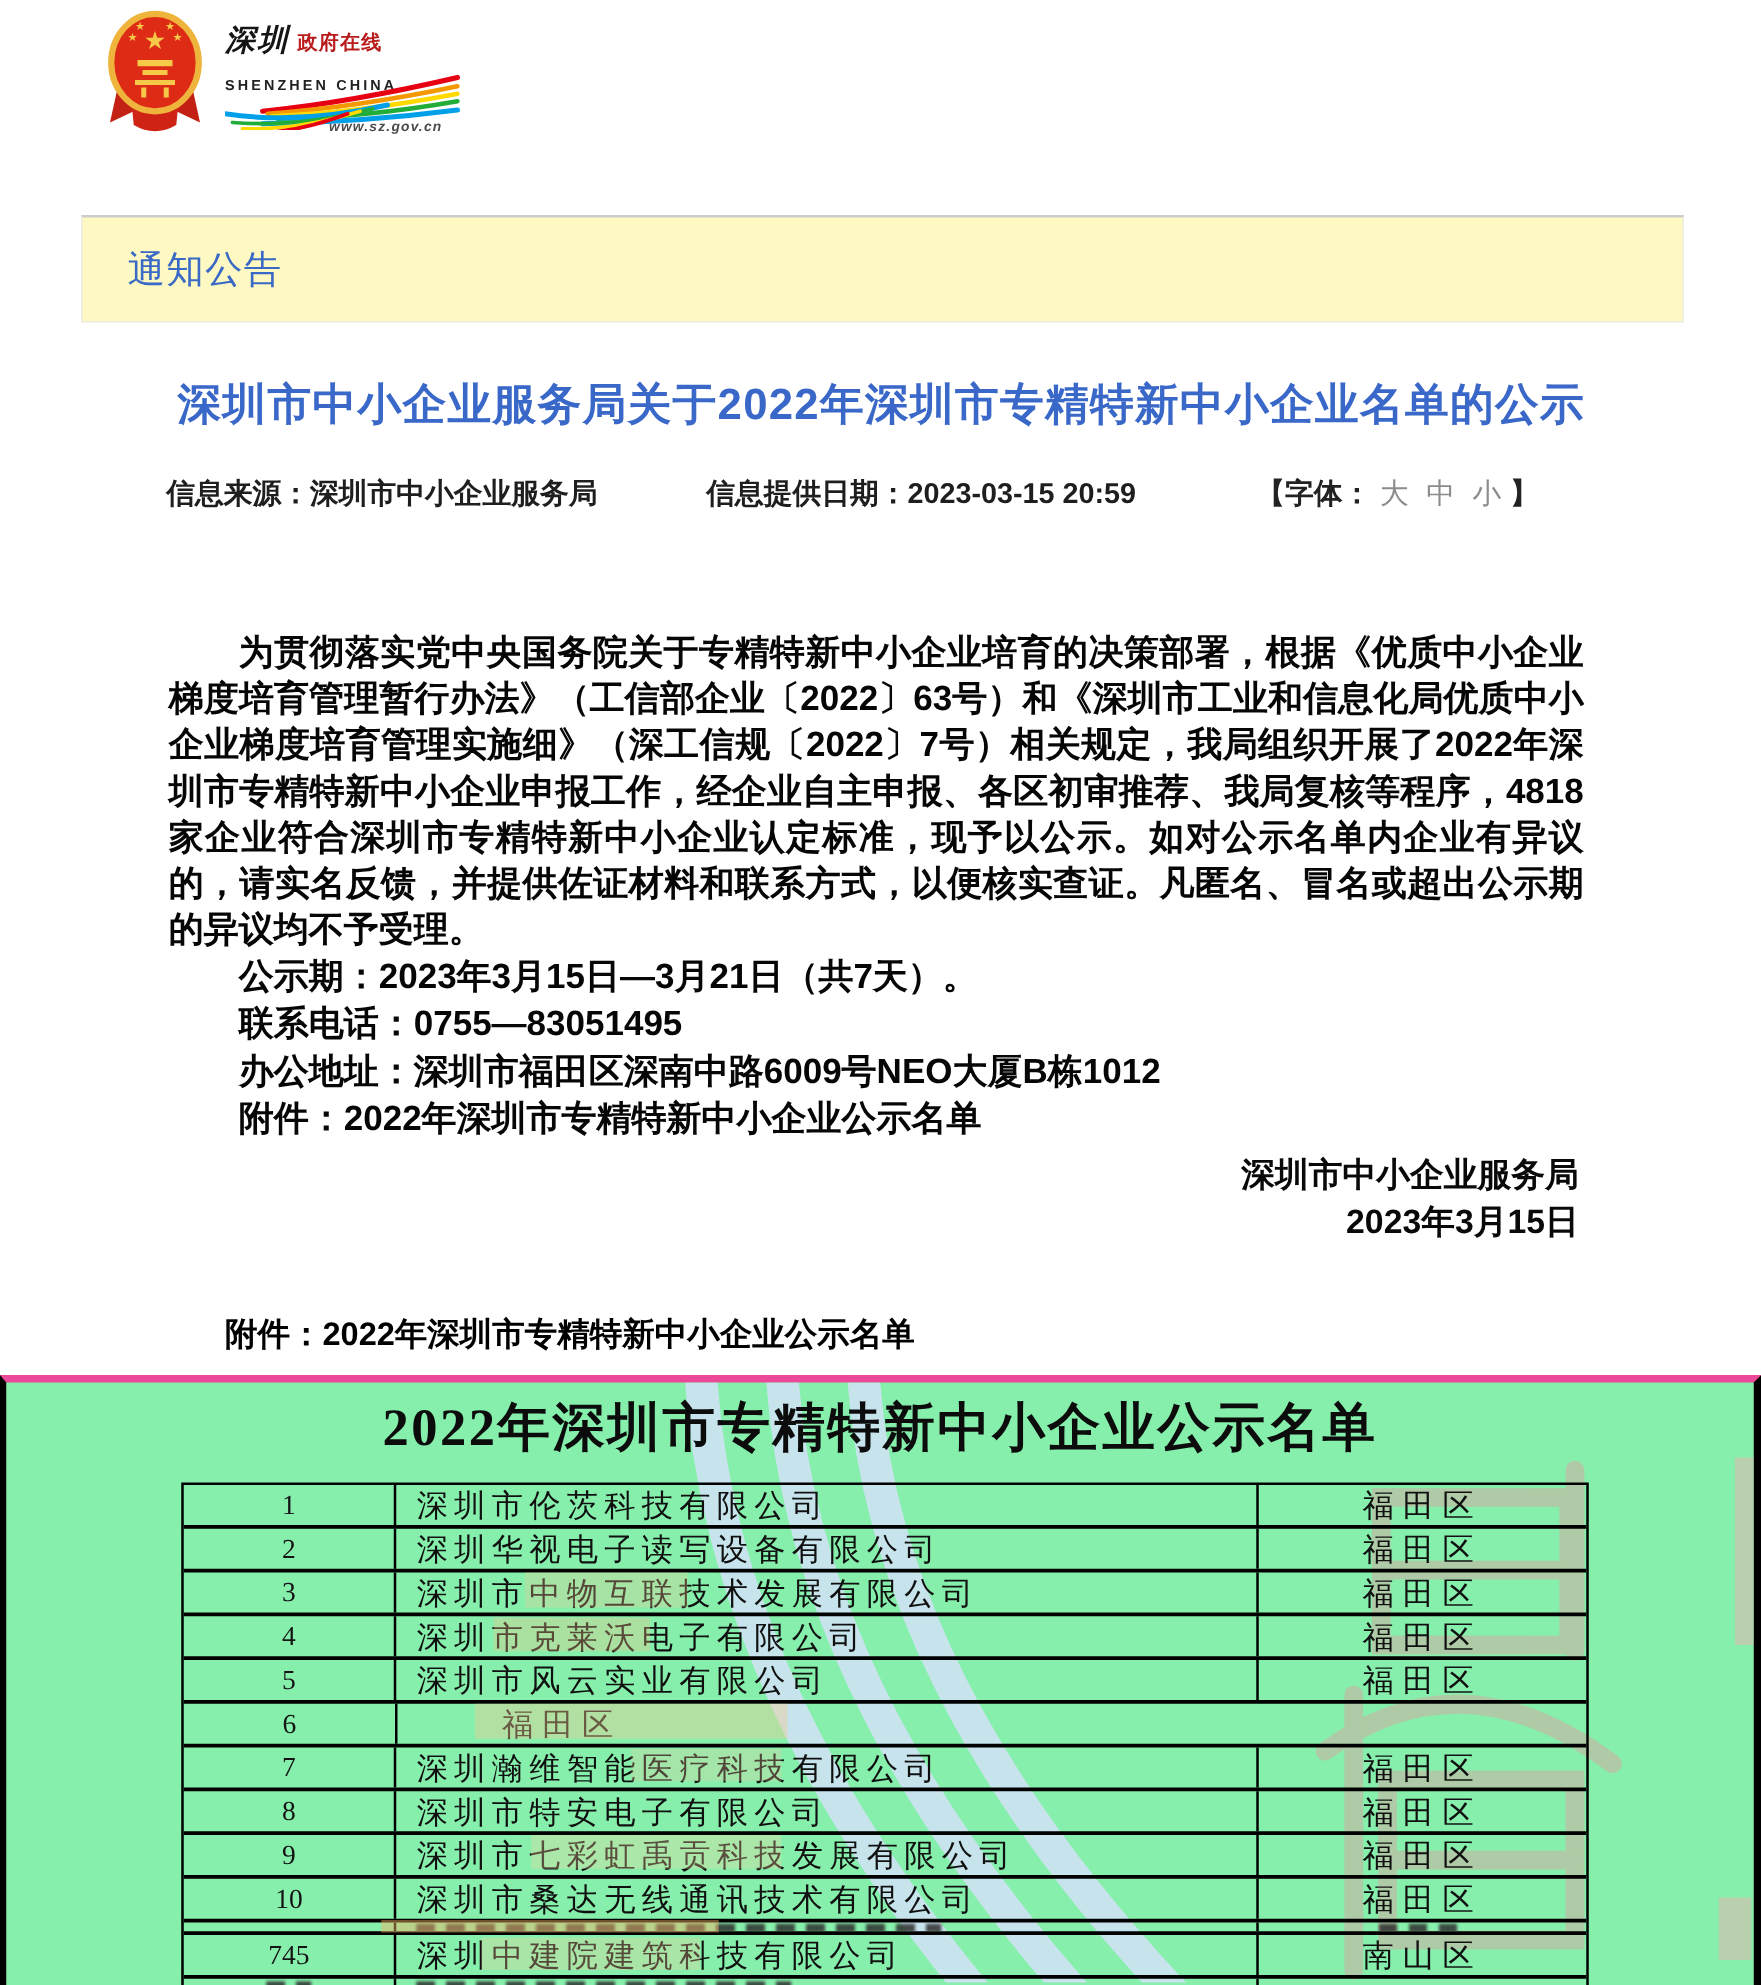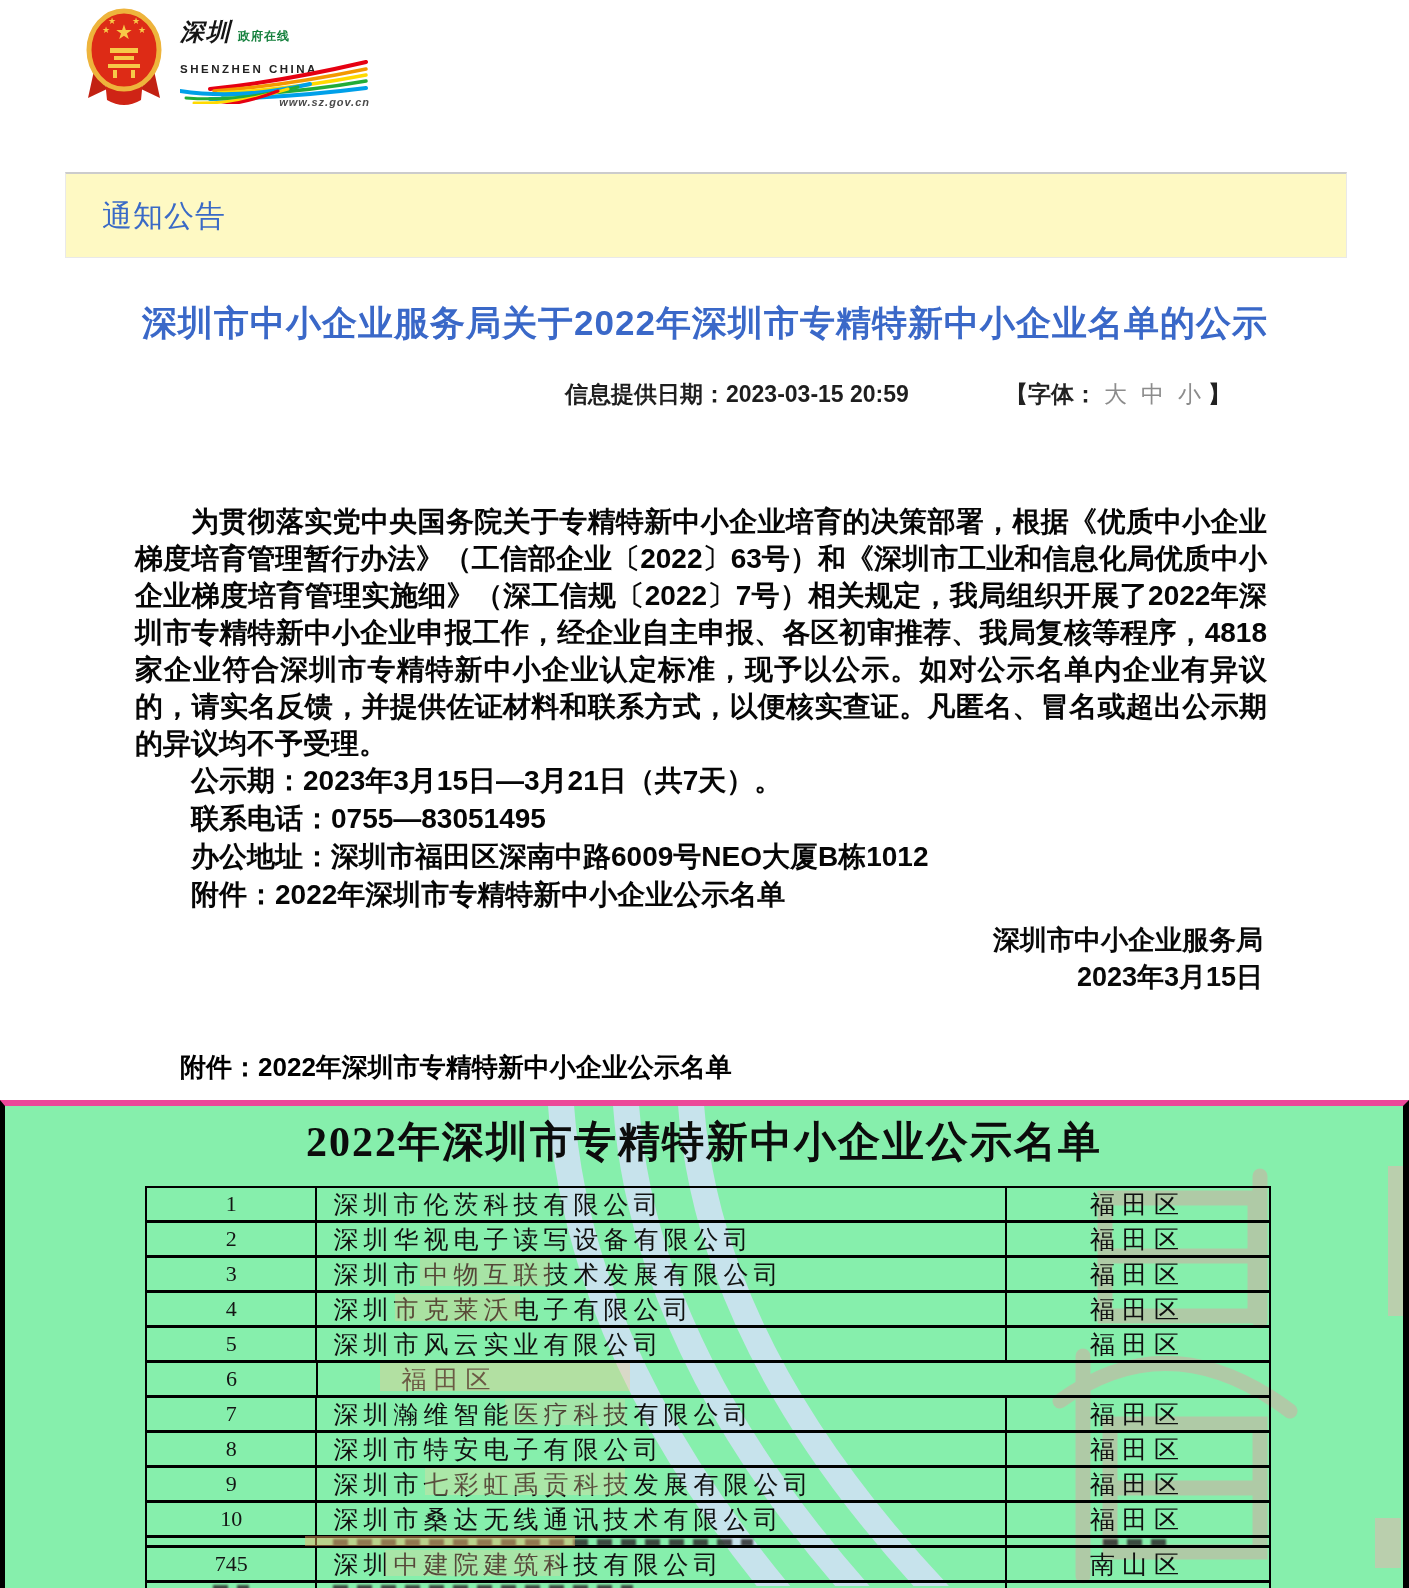--- a/index.html
+++ b/index.html
@@ -7,24 +7,24 @@
               font-family:"Liberation Sans","DejaVu Sans",sans-serif; }
   .abs { position:absolute; }
   #stage { position:relative; width:1409px; height:1588px; background:#fff; }
 
   
   #emblem { left:85px; top:6px; width:78px; height:100px; cursor:pointer; }
   #szlogo { left:180px; top:16px; width:190px; height:92px; cursor:pointer; }
   #szlogo .cn-row { display:flex; align-items:flex-end; gap:6px; }
   #szlogo .cn-big { font-size:24px; font-weight:bold; color:#151515; font-style:italic;
                     letter-spacing:2px; font-family:"Liberation Serif",serif; }
-  #szlogo .cn-small { font-size:12px; font-weight:bold; color:#15803d; letter-spacing:1px;
+  #szlogo .cn-small { font-size:16px; font-weight:bold; color:#b91c1c; letter-spacing:1px;
                       font-family:"Liberation Serif",serif; padding-bottom:3px;}
   #szlogo .en { font-size:11.5px; font-weight:bold; color:#222; letter-spacing:2.5px; margin-top:15px; }
-  #szlogo .url { position:absolute; right:0; bottom:0; font-size:11px; font-weight:bold;
+  #szlogo .url { position:absolute; right:16px; bottom:0; font-size:11px; font-weight:bold;
                  font-style:italic; color:#4a4a4a; letter-spacing:1px; }
   #swoosh { position:absolute; left:0; top:44px; }
 
   
   #notice-bar { left:65px; top:172px; width:1282px; height:86px; background:#fef9c3;
                 border:1px solid #e9e9e9; border-top:2px solid #cccccc; }
   #notice-bar .lbl { position:absolute; left:36px; top:50%; transform:translateY(-50%);
                      font-size:30px; color:#3a6ac6; letter-spacing:1px; cursor:pointer; }
 
   
@@ -122,20 +122,23 @@
     <div class="url">www.sz.gov.cn</div>
   </div>
 
   <div class="abs" id="notice-bar">
     <span class="lbl">通知公告</span>
   </div>
 
   <h1 class="abs" id="art-title">深圳市中小企业服务局关于2022年深圳市专精特新中小企业名单的公示</h1>
 
   <div class="abs" id="meta">
+    <span class="m-src">
+      <span>信息来源：</span><span>深圳市中小企业服务局</span>
+    </span>
     <span class="m-date">
       <span>信息提供日期：</span><span>2023-03-15 20:59</span>
     </span>
     <span class="m-font">
       <span class="fbr">【字体：</span><span class="fopt">大</span><span class="fopt">中</span><span class="fopt">小</span><span class="fbr">】</span>
     </span>
   </div>
 
   <div class="abs" id="art-body">
     <p class="main">为贯彻落实党中央国务院关于专精特新中小企业培育的决策部署，根据《优质中小企业梯度培育管理暂行办法》（工信部企业〔2022〕63号）和《深圳市工业和信息化局优质中小企业梯度培育管理实施细》（深工信规〔2022〕7号）相关规定，我局组织开展了2022年深圳市专精特新中小企业申报工作，经企业自主申报、各区初审推荐、我局复核等程序，4818家企业符合深圳市专精特新中小企业认定标准，现予以公示。如对公示名单内企业有异议的，请实名反馈，并提供佐证材料和联系方式，以便核实查证。凡匿名、冒名或超出公示期的异议均不予受理。</p>

